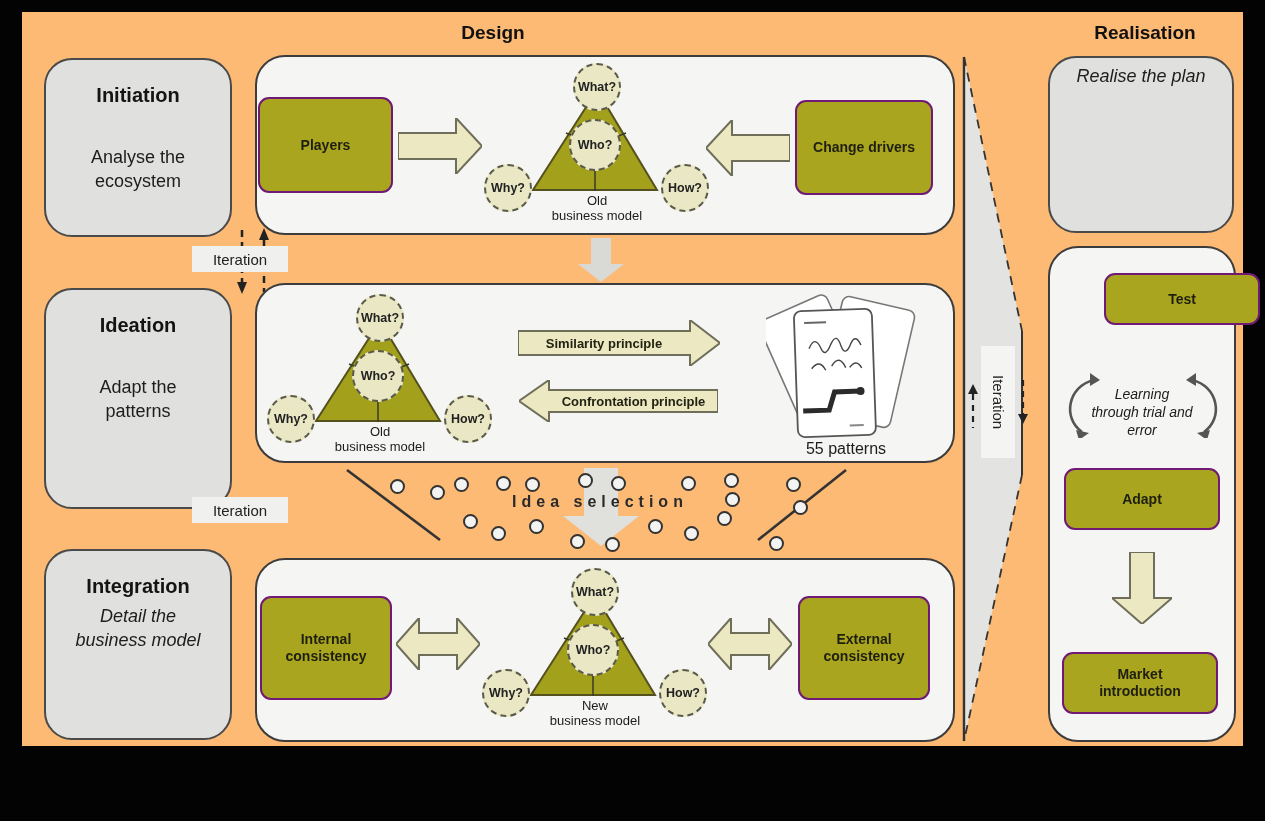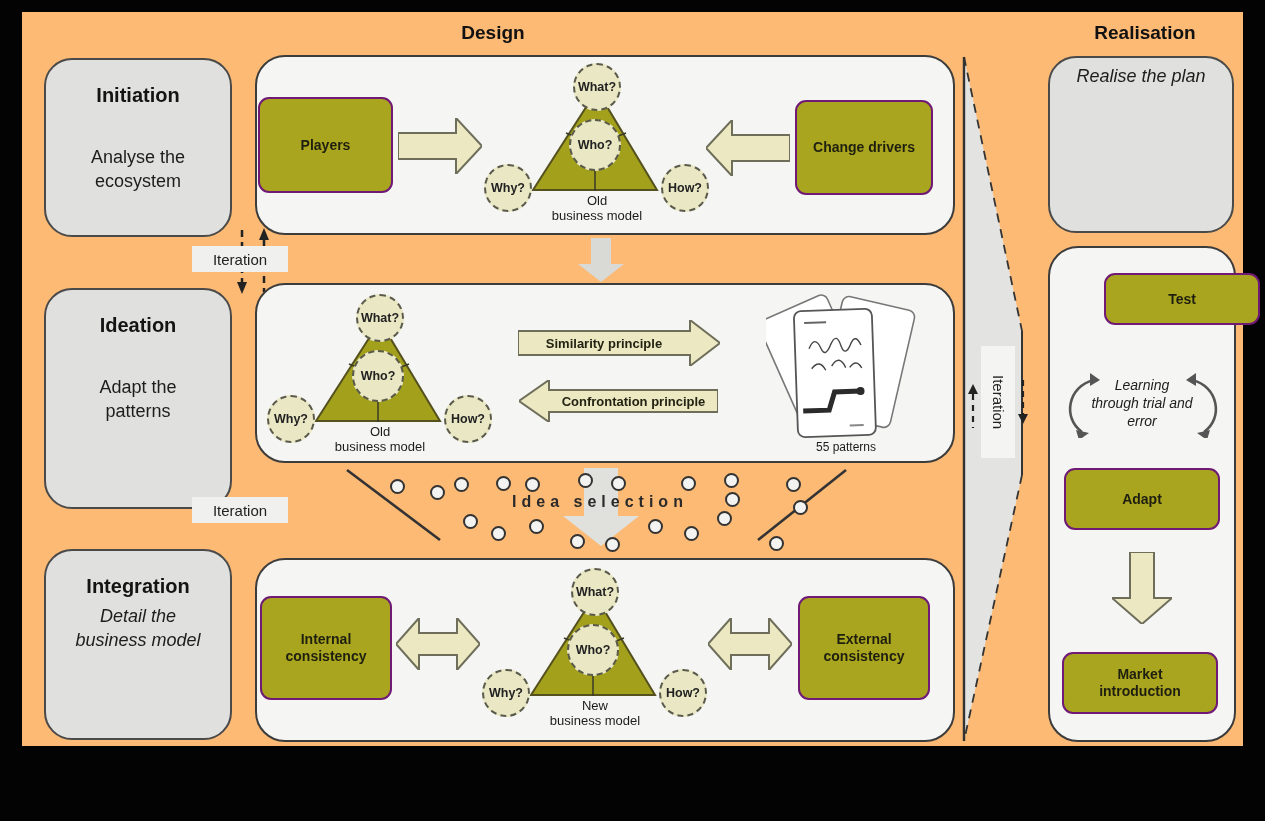--- a/index.html
+++ b/index.html
@@ -135,21 +135,21 @@
       <g transform="rotate(-2 68 88)">
         <rect x="30" y="22" width="78" height="126" rx="7" fill="#fff" stroke="#555" stroke-width="1.8"></rect>
         <line x1="40" y1="34" x2="62" y2="34" stroke="#666" stroke-width="2"></line>
         <path d="M44,60 q6,-14 12,0 q4,10 10,-4 q6,-12 10,2 q4,12 10,-2 q5,-10 10,2" fill="none" stroke="#444" stroke-width="1.4"></path>
         <path d="M46,80 q8,-10 14,2 M66,78 q8,-12 14,2 M84,80 q7,-9 12,1" fill="none" stroke="#444" stroke-width="1.4"></path>
         <polyline points="36,122 62,122 68,104 94,104" fill="none" stroke="#2b2b2b" stroke-width="5"></polyline>
         <circle cx="94" cy="104" r="4" fill="#2b2b2b"></circle>
         <line x1="82" y1="138" x2="96" y2="138" stroke="#888" stroke-width="2"></line>
       </g>
     </svg>
-    <div class="abs" style="left:0;top:152px;width:160px;text-align:center;font-size:12px;color:#1c1c1c;">55 patterns</div>
+    <div class="abs" style="left:0;top:152px;width:160px;text-align:center;font-size:16px;color:#1c1c1c;">55 patterns</div>
   </div>
 
   <svg class="abs" style="left:320px;top:454px;" width="540" height="92">
     <line x1="5" y1="4" x2="98" y2="74" stroke="#333" stroke-width="2.6"></line>
     <line x1="504" y1="4" x2="416" y2="74" stroke="#333" stroke-width="2.6"></line>
   </svg>
   <svg class="abs" style="left:541px;top:456px;" width="76" height="78">
     <polygon points="21,0 55,0 55,48 76,48 38,78 0,48 21,48" fill="#e0e0dd"></polygon>
   </svg>
   <div class="abs" style="left:428px;top:481px;width:300px;text-align:center;font-size:16px;font-weight:600;letter-spacing:5px;color:#2a2a2a;">Idea selection</div>
@@ -225,21 +225,21 @@
   </div>
 
   <div class="rowbox" style="left:1026px;top:234px;width:188px;height:496px;"></div>
   <div class="olive" style="left:1042px;top:261px;width:156px;height:52px;margin-left:40px;">Test</div>
 
   <svg class="abs" style="left:1036px;top:358px;" width="42" height="68">
     <path d="M36,10 C10,16 4,48 24,62" fill="none" stroke="#555" stroke-width="2.6"></path>
     <polygon points="32,3 42,10 32,16" fill="#555"></polygon>
     <polygon points="18,60 31,63 21,70" fill="#555"></polygon>
   </svg>
-  <div class="learn" style="left:1052px;top:364px;width:136px;">Learning
+  <div class="learn" style="left:1052px;top:373px;width:136px;">Learning
 through trial and
 error</div>
   <svg class="abs" style="left:1164px;top:358px;" width="42" height="68">
     <path d="M6,10 C32,16 38,48 18,62" fill="none" stroke="#555" stroke-width="2.6"></path>
     <polygon points="10,3 0,10 10,16" fill="#555"></polygon>
     <polygon points="24,60 11,63 21,70" fill="#555"></polygon>
   </svg>
 
   <div class="olive" style="left:1042px;top:456px;width:156px;height:62px;">Adapt</div>
 

